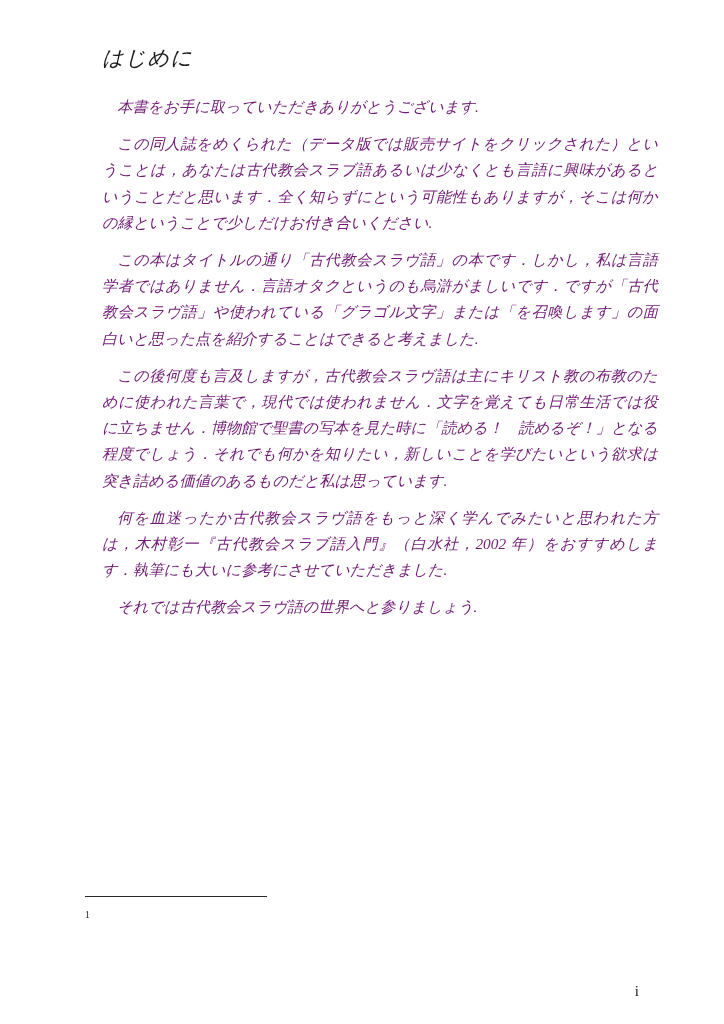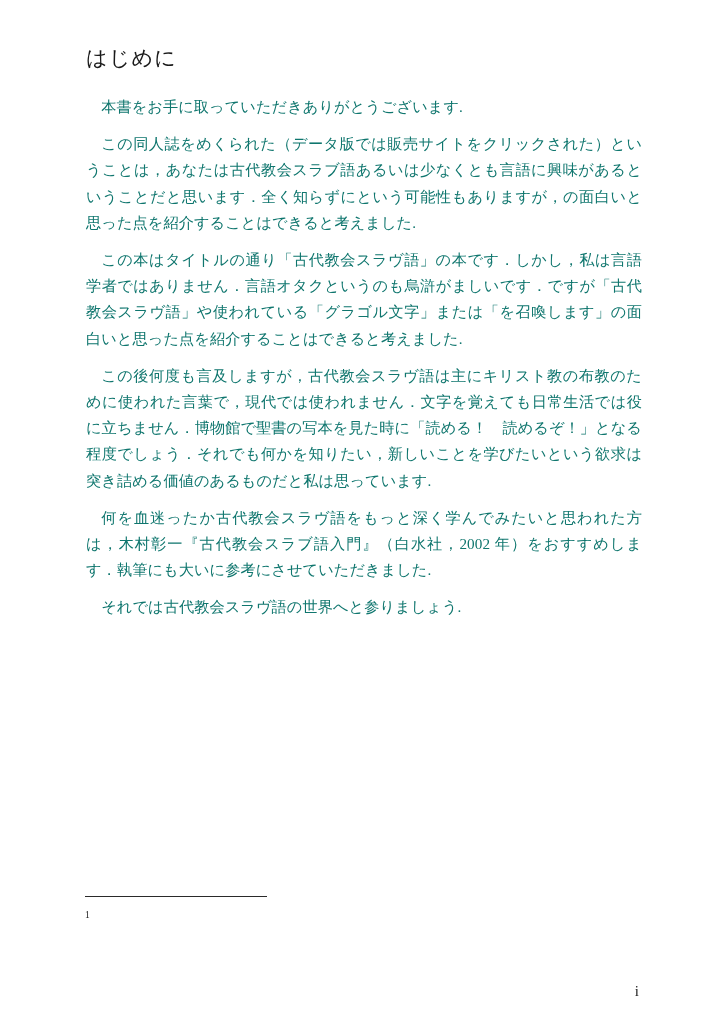--- a/index.html
+++ b/index.html
@@ -12,40 +12,41 @@
     width: 724px;
     height: 1024px;
     background: #ffffff;
     overflow: hidden;
     font-family: "Liberation Serif", "DejaVu Serif", serif;
     color: #1a1a1a;
     box-sizing: border-box;
   }
   .textblock {
     position: absolute;
-    left: 86px;
+    left: 102px;
     top: 44px;
     width: 556px;
+    font-style: italic;
   }
   .chapter-title {
     font-size: 21px;
     font-weight: normal;
     letter-spacing: 0.06em;
     margin: 0 0 22px 0;
     line-height: 1.35;
     color: #1a1a1a;
   }
   .para {
     font-size: 15.2px;
     line-height: 26.3px;
     text-align: justify;
     text-justify: inter-character;
     margin: 0 0 10.5px 0;
     text-indent: 1em;
-    color: #0f766e;
+    color: #701a75;
     word-break: break-all;
     letter-spacing: 0.005em;
   }
   .para.last {
     margin-bottom: 2px;
   }
   .fn-ref {
     font-size: 10px;
     vertical-align: super;
     line-height: 0;
@@ -93,21 +94,21 @@
 <body>
 
 <div class="page">
 
   <div class="textblock">
 
     <h1 class="chapter-title">はじめに</h1>
 
     <p class="para">本書をお手に取っていただきありがとうございます.</p>
 
-    <p class="para">この同人誌をめくられた（データ版では販売サイトをクリックされた）ということは，あなたは古代教会スラブ語あるいは少なくとも言語に興味があるということだと思います．全く知らずにという可能性もありますが，の面白いと思った点を紹介することはできると考えました.</p>
+    <p class="para">この同人誌をめくられた（データ版では販売サイトをクリックされた）ということは，あなたは古代教会スラブ語あるいは少なくとも言語に興味があるということだと思います．全く知らずにという可能性もありますが，そこは何かの縁ということで少しだけお付き合いください.</p>
 
     <p class="para">この本はタイトルの通り「古代教会スラヴ語」の本です．しかし，私は言語学者ではありません．言語オタクというのも烏滸がましいです．ですが「古代教会スラヴ語」や使われている「グラゴル文字」または「を召喚します」の面白いと思った点を紹介することはできると考えました.</p>
 
 
 
     <p class="para">この後何度も言及しますが，古代教会スラヴ語は主にキリスト教の布教のために使われた言葉で，現代では使われません．文字を覚えても日常生活では役に立ちません．博物館で聖書の写本を見た時に「読める！　読めるぞ！」となる程度でしょう．それでも何かを知りたい，新しいことを学びたいという欲求は突き詰める価値のあるものだと私は思っています.</p>
 
     <p class="para">何を血迷ったか古代教会スラヴ語をもっと深く学んでみたいと思われた方は，木村彰一『古代教会スラブ語入門』（白水社，2002 年）をおすすめします．執筆にも大いに参考にさせていただきました.</p>
 
     <p class="para last">それでは古代教会スラヴ語の世界へと参りましょう.</p>

